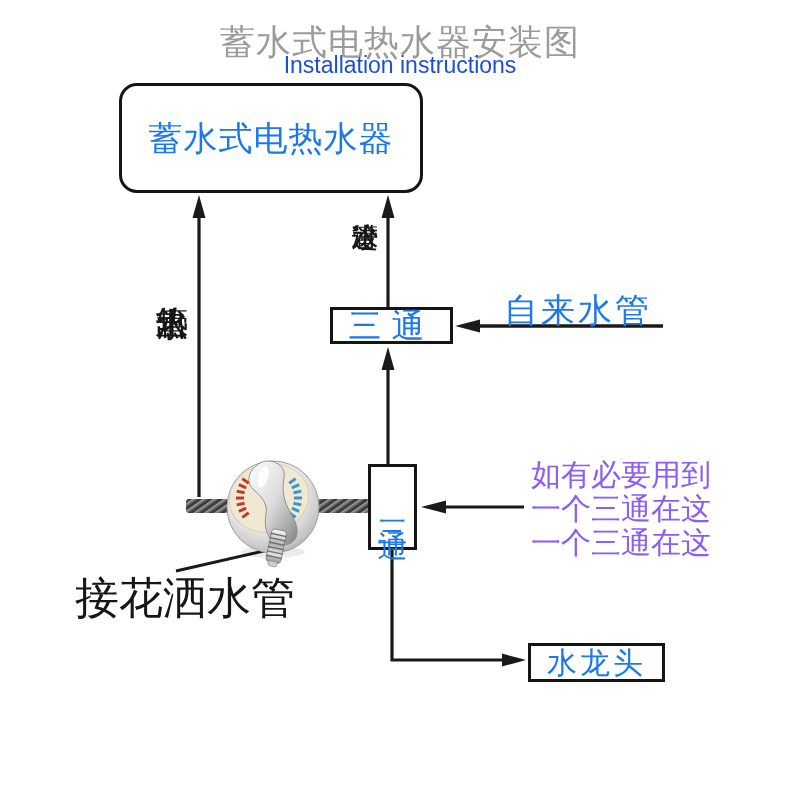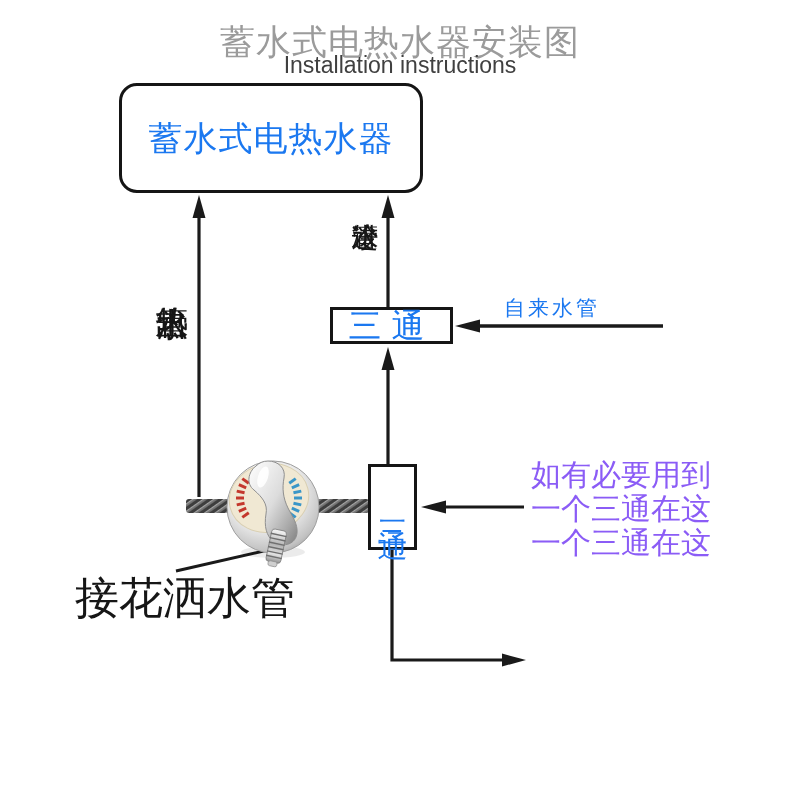--- a/index.html
+++ b/index.html
@@ -2,32 +2,32 @@
 <html><head>
 <meta charset="utf-8">
 <style>
   html,body{margin:0;padding:0;background:#fff;}
   .stage{position:relative;width:800px;height:800px;background:#ffffff;overflow:hidden;
          font-family:"Liberation Sans","DejaVu Sans",sans-serif;}
   .abs{position:absolute;}
   .title{top:21px;left:0;width:100%;text-align:center;font-size:35px;line-height:1.2;
          color:#9b9b9b;letter-spacing:1px;}
   .subtitle{top:52px;left:0;width:100%;text-align:center;font-size:23px;line-height:1.2;
-         color:#404040;}
+         color:#1d4ed8;}
   .box{position:absolute;background:#fff;border:3px solid #151515;box-sizing:border-box;
        display:flex;align-items:center;justify-content:center;color:#1b78f0;line-height:1;}
   .heater{left:119px;top:83px;width:304px;height:110px;border-width:3.5px;border-radius:18px;
           font-size:34px;letter-spacing:1px;}
   .tee1{left:330px;top:307px;width:123px;height:37px;font-size:33px;letter-spacing:10px;}
   .tee2{left:368px;top:464px;width:49px;height:86px;font-size:30px;}
   .faucetbox{left:528px;top:643px;width:137px;height:39px;font-size:30px;letter-spacing:3px;}
   .vtext{writing-mode:vertical-rl;text-orientation:upright;}
   .hotlabel{left:156px;top:281px;font-size:33px;line-height:1;color:#161616;}
   .coldlabel{left:351px;top:202px;font-size:27px;line-height:1;color:#161616;}
-  .taplabel{left:504px;top:288px;font-size:21px;color:#1b78f0;letter-spacing:3px;margin-top:6px;}
+  .taplabel{left:504px;top:288px;font-size:34px;color:#1b78f0;letter-spacing:3px;}
   .note{left:531px;top:458px;font-size:30px;line-height:34px;color:#8b5cf6;white-space:nowrap;}
   .showerlabel{left:75px;top:569px;font-size:44px;color:#161616;text-align:right;}
   .tee2 span{letter-spacing:10px;}
   svg.layer{position:absolute;left:0;top:0;}
 </style>
 </head>
 <body>
 
 <div class="stage">
 
@@ -157,14 +157,17 @@
   </div>
 
   <div class="abs note">
     <div>如有必要用到</div>
     <div>一个三通在这</div>
     <div>一个三通在这</div>
   </div>
 
   <div class="abs showerlabel">接花洒水管</div>
 
+  <div class="box faucetbox">
+    <span>水龙头</span>
+  </div>
 
 </div>
 
 </body></html>

